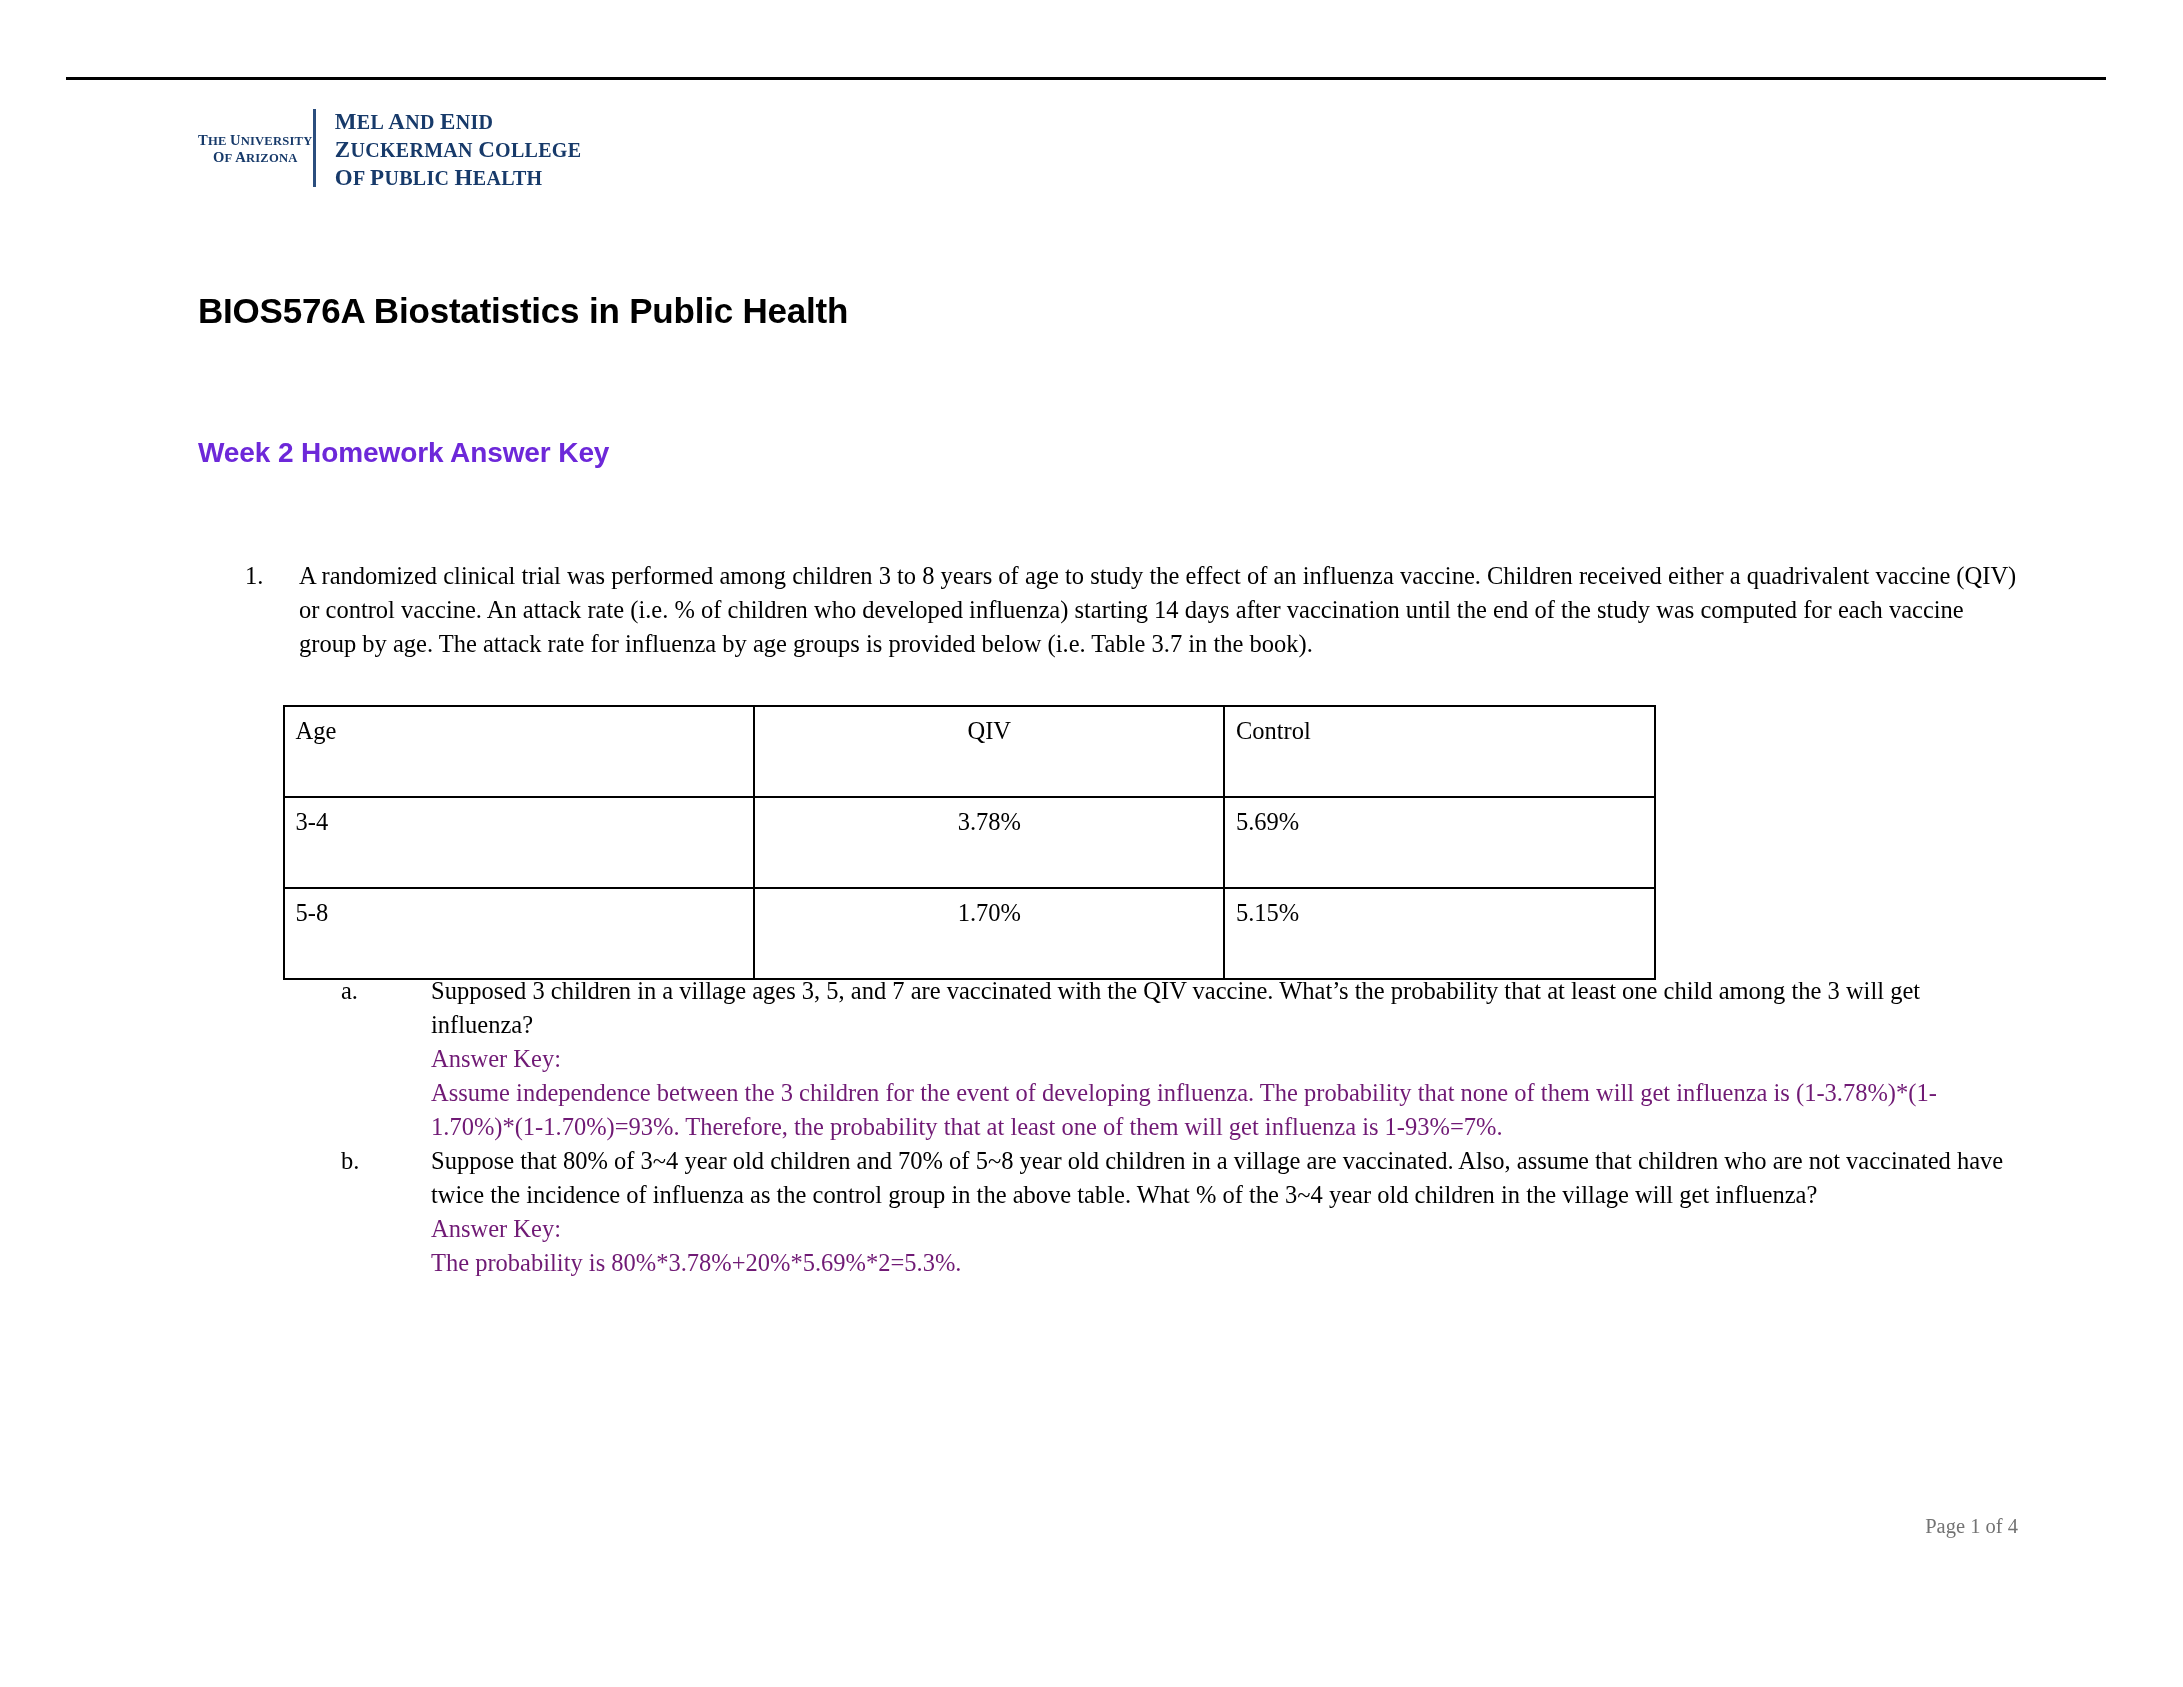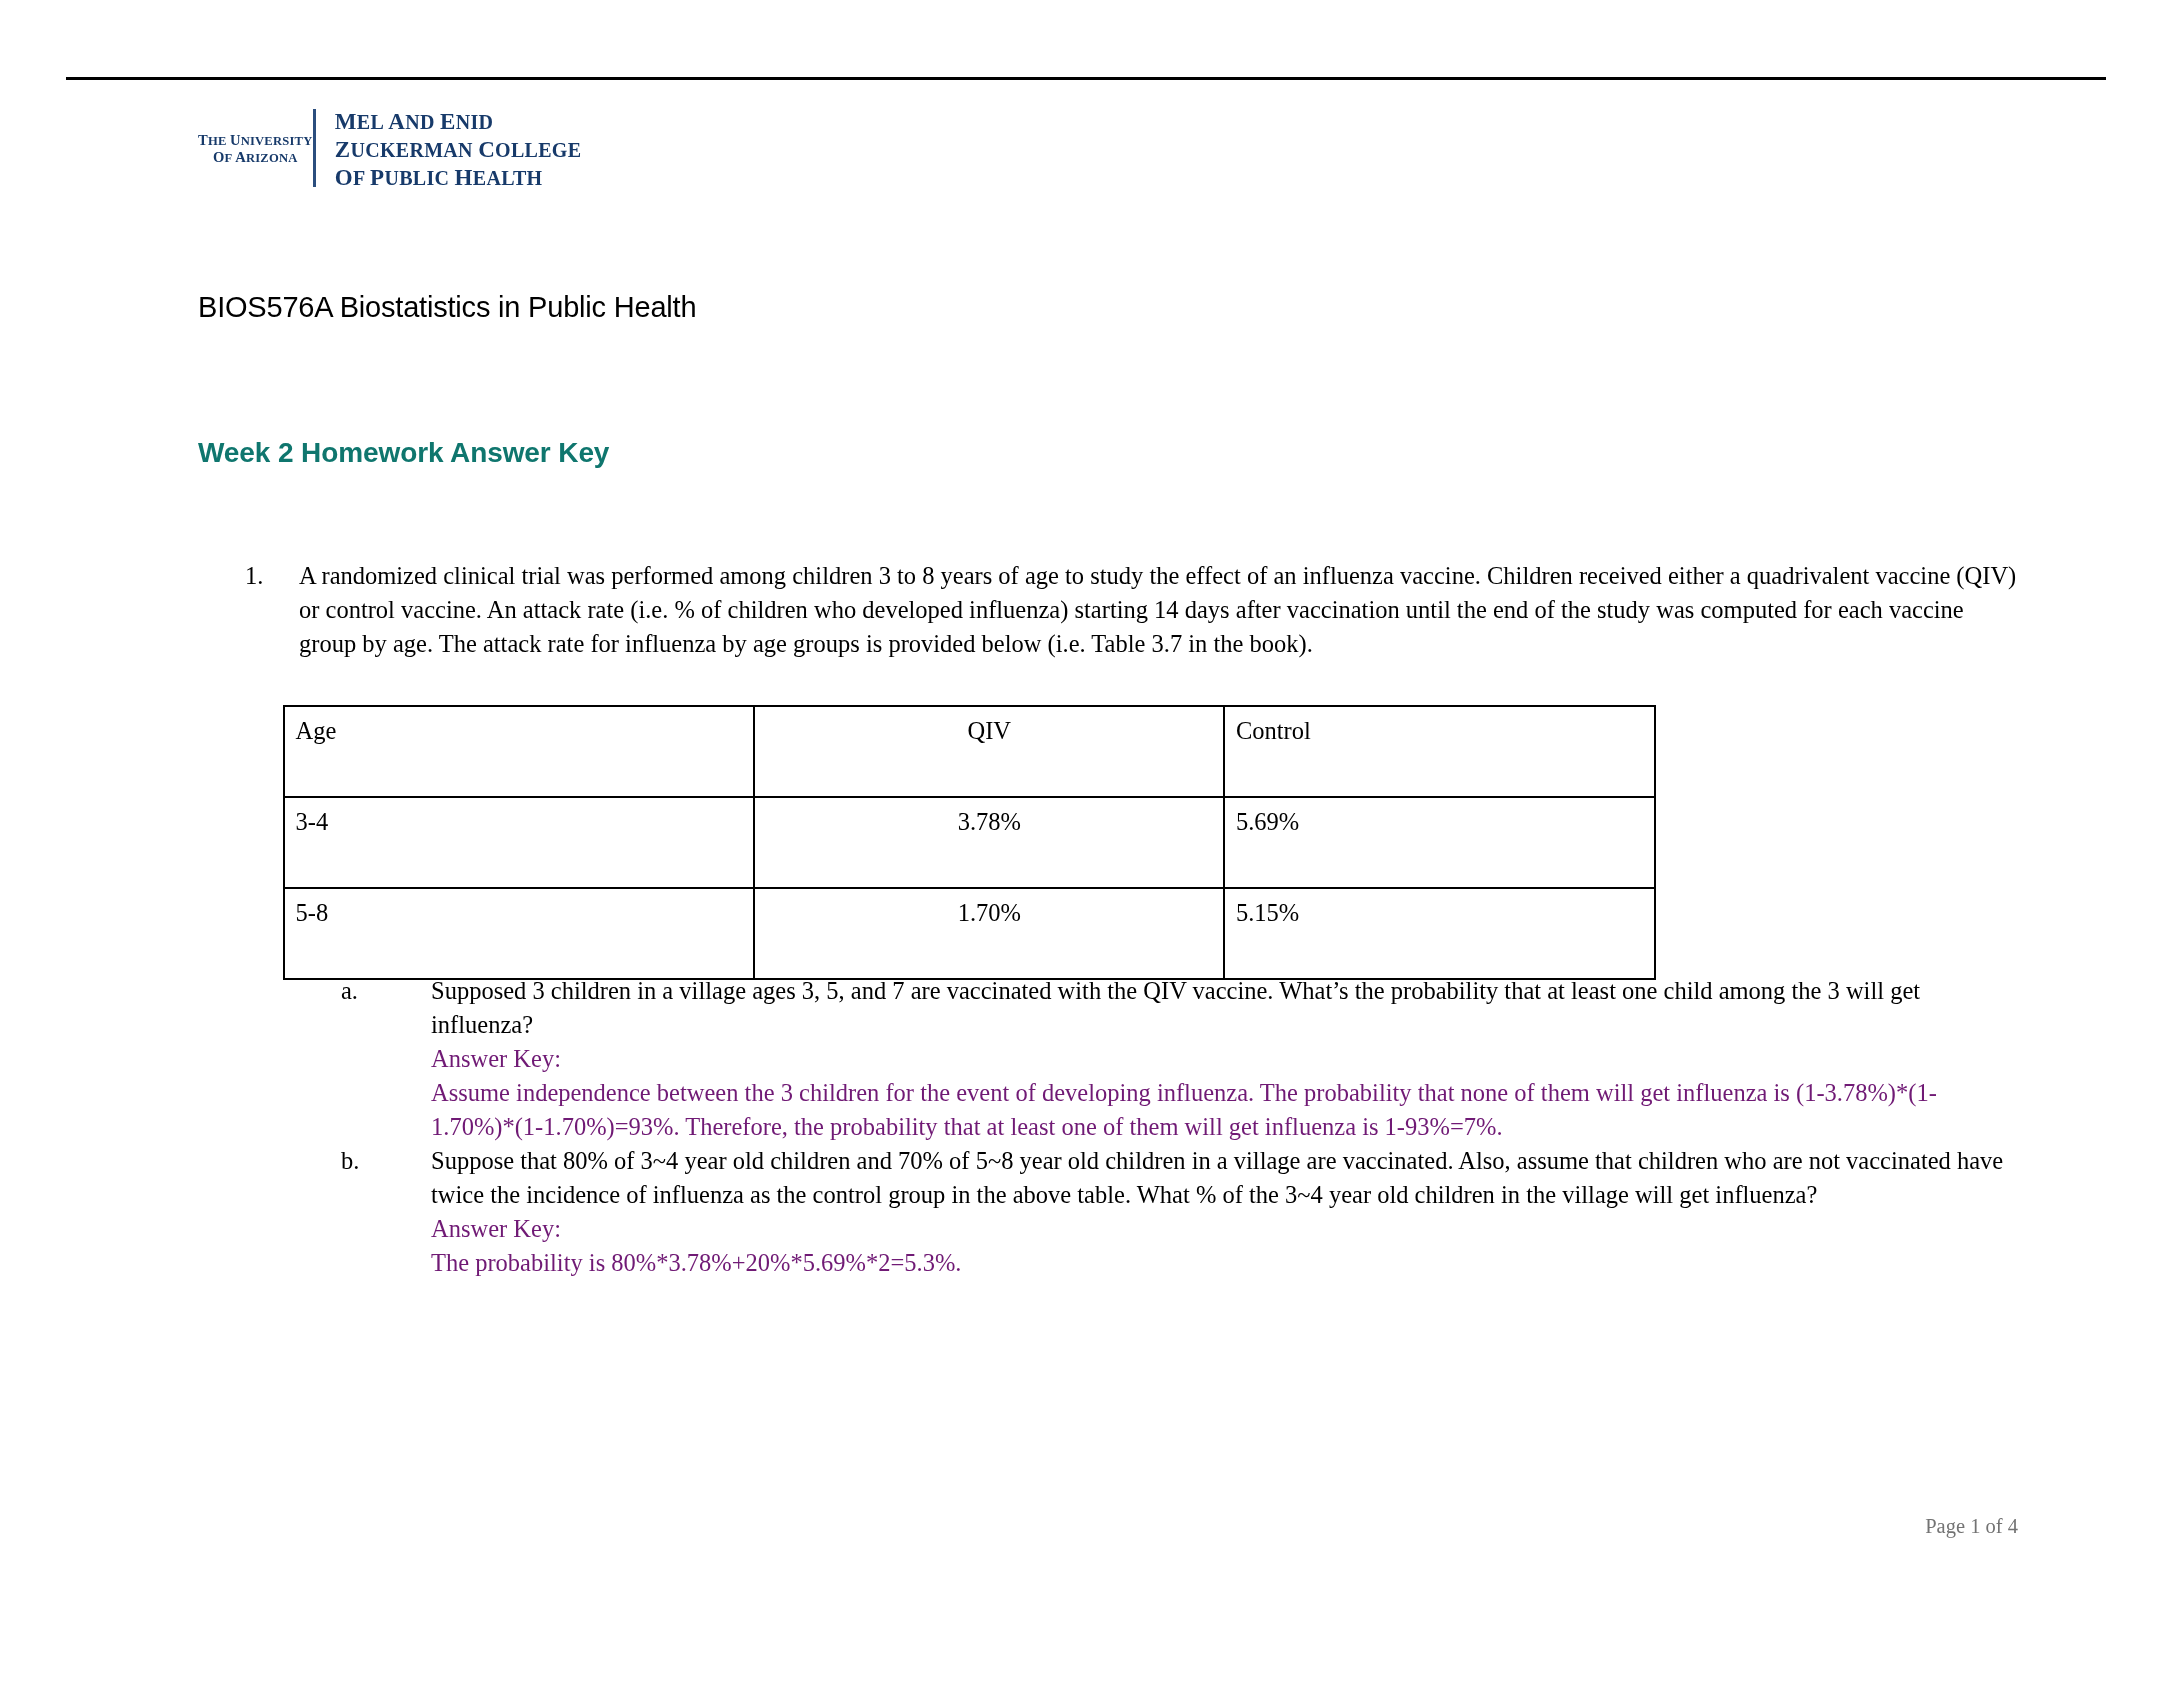--- a/index.html
+++ b/index.html
@@ -77,34 +77,34 @@
     white-space: nowrap;
   }
   .logo-college .sc-big { font-size: 23px; }
 
   
   .doc-title {
     position: absolute;
     left: 198px;
     top: 291px;
     font-family: "Liberation Sans", "DejaVu Sans", sans-serif;
-    font-weight: normal;
-    font-size: 29px;
+    font-weight: bold;
+    font-size: 35px;
     color: #000000;
     letter-spacing: -0.2px;
     white-space: nowrap;
   }
   .doc-subtitle {
     position: absolute;
     left: 198px;
     top: 437px;
     font-family: "Liberation Sans", "DejaVu Sans", sans-serif;
     font-weight: bold;
     font-size: 28px;
-    color: #0f766e;
+    color: #6d28d9;
     letter-spacing: -0.1px;
     white-space: nowrap;
   }
 
   
   .q1 {
     position: absolute;
     left: 245px;
     top: 559px;
     width: 1773px;

